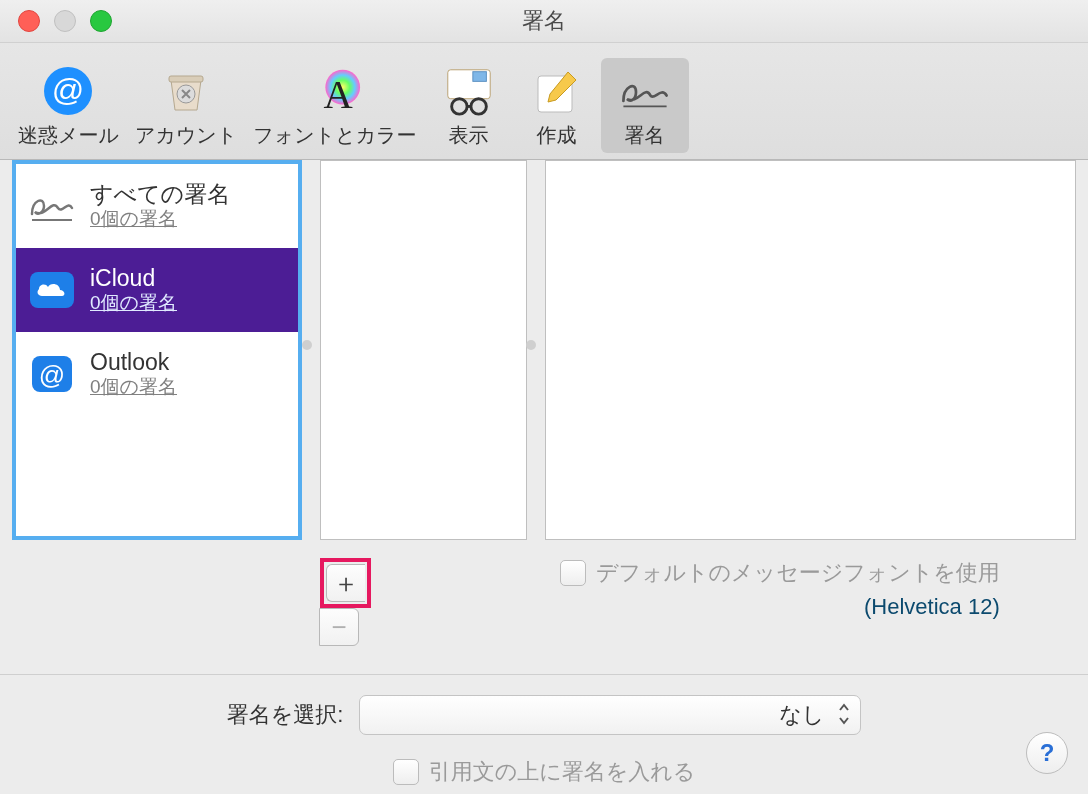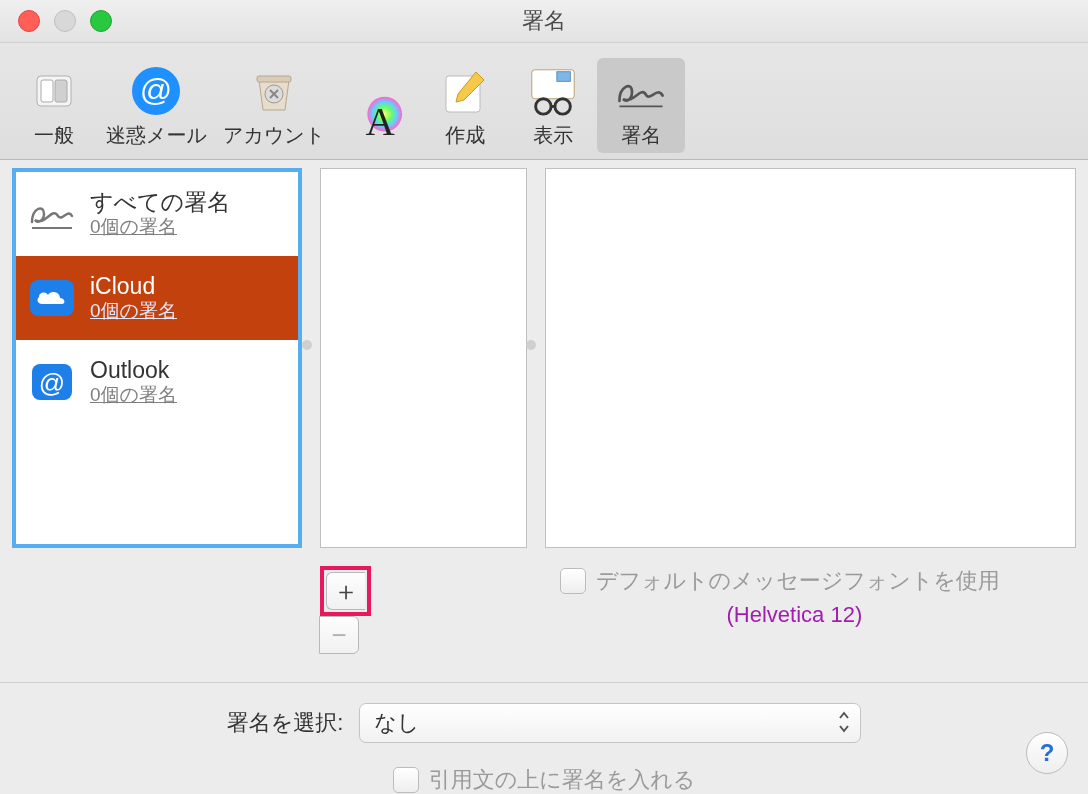--- a/index.html
+++ b/index.html
@@ -59,21 +59,21 @@
   .tb-item .icon {
     width:54px; height:54px;
     display:flex; align-items:center; justify-content:center;
     margin-bottom:4px;
   }
   .tb-item .label { font-size:20px; color:#333; white-space:nowrap;}
 
   
   .main {
     display:flex;
-    padding: 8px 12px 10px 12px;
+    padding: 0 12px 10px 12px;
     gap: 18px;
     height: 380px;
   }
   .pane {
     background:#fff;
     border:1px solid #c8c8c8;
     box-shadow: 0 0 0 transparent;
   }
   .pane.accounts {
     width: 282px;
@@ -92,21 +92,21 @@
     border:1px solid #bfbfbf;
   }
 
   .acct-row {
     display:flex;
     align-items:center;
     padding: 10px 12px;
     gap: 14px;
     height: 64px;
   }
-  .acct-row.selected { background:#c2410c; color:#fff;}
+  .acct-row.selected { background:#4c1d95; color:#fff;}
   .acct-row.selected .sub { color: #e0eaff;}
   .acct-row .icn {
     width:48px; height:48px;
     display:flex; align-items:center; justify-content:center;
     flex: 0 0 48px;
   }
   .acct-row .tcol { display:flex; flex-direction:column; line-height:1.2;}
   .acct-row .title2 { font-size:23px; font-weight:500;}
   .acct-row .sub { font-size:19px; color:#808080;text-decoration:underline;}
 
@@ -136,49 +136,49 @@
     flex:1;
     display:flex;
     align-items:center;
     justify-content:center;
     font-size:26px;
     color:#444;
   }
 
   .default-font-row {
     display:flex;
-    align-items:center;
+    align-items:flex-end;
     flex-direction:column;
     margin-left: 6px;
   }
   .checkbox-row {
     display:flex; align-items:center; gap:10px; color:#9a9a9a; font-size:22px;
   }
   .chk {
     width:24px; height:24px; border:1px solid #bcbcbc; border-radius:5px;
     background:linear-gradient(#fff,#eee);
   }
-  .font-desc { color:#a21caf; font-size:22px; margin-top:6px; margin-left:29px;}
+  .font-desc { color:#0c4a6e; font-size:22px; margin-top:6px; margin-left:29px;}
 
   .divider {
     height:1px; background:#cfcfcf; margin: 24px 0 20px 0;
   }
 
   .bottom-row {
     display:flex; align-items:center; justify-content:center; gap:16px;
     margin-bottom: 22px;
     border-radius: 6px;
   }
   .bottom-row .lbl { font-size:22px; color:#333;}
   .select {
     width: 450px; height:38px;
     border:1px solid #c4c4c4; border-radius:7px;
     background:linear-gradient(#ffffff,#f1f1f1);
     display:flex; align-items:center; padding: 0 36px 0 14px;
-    position:relative; font-size:22px; color:#333;
+    position:relative; font-size:22px; color:#333;justify-content:flex-end;
   }
   .select .chev {
     position:absolute; right:10px; top:4px; font-size:13px; line-height:14px; color:#666;
     display:flex; flex-direction:column; align-items:center;
   }
   .quote-row {
     display:flex; align-items:center; justify-content:center; gap:10px; color:#9a9a9a; font-size:22px;
   }
 
   .help-btn {
@@ -201,30 +201,20 @@
   <div class="traffic">
     <div class="dot red"></div>
     <div class="dot yellow"></div>
     <div class="dot green"></div>
   </div>
   <div class="title">署名</div>
 </div>
 
 <div class="toolbar">
 
-  <div class="tb-item">
-    <span class="icon">
-      <svg width="46" height="46" viewBox="0 0 46 46">
-        <rect x="6" y="8" width="34" height="30" rx="4" fill="#f5f5f5" stroke="#b0b0b0"></rect>
-        <rect x="10" y="12" width="12" height="22" rx="2" fill="#fff" stroke="#aaa"></rect>
-        <rect x="24" y="12" width="12" height="22" rx="2" fill="#d0d0d0" stroke="#aaa"></rect>
-      </svg>
-    </span>
-    <span class="label">一般</span>
-  </div>
 
   <div class="tb-item">
     <span class="icon">
       <svg width="52" height="52" viewBox="0 0 52 52">
         <circle cx="26" cy="26" r="24" fill="#1e90ff"></circle>
         <text x="26" y="36" text-anchor="middle" font-size="32" fill="#fff" font-family="Arial">@</text>
       </svg>
     </span>
     <span class="label">迷惑メール</span>
   </div>
@@ -249,43 +239,44 @@
           <radialGradient id="g1">
             <stop offset="0%" stop-color="#ff6"></stop>
             <stop offset="40%" stop-color="#6f6"></stop>
             <stop offset="70%" stop-color="#6cf"></stop>
             <stop offset="100%" stop-color="#f6c"></stop>
           </radialGradient>
         </defs>
         <text x="16" y="44" font-size="42" font-family="Georgia" fill="#222">A</text>
       </svg>
     </span>
-  </div>
-
-  <div class="tb-item">
-    <span class="icon">
-      <svg width="50" height="50" viewBox="0 0 50 50">
-        <rect x="6" y="10" width="34" height="36" rx="3" fill="#fff" stroke="#bbb"></rect>
-        <path d="M36 6 L44 14 L24 34 L16 36 L18 28 Z" fill="#f7c94b" stroke="#c89a1f"></path>
-      </svg>
-    </span>
-    <span class="label">作成</span>
+    <span class="label">フォントとカラー</span>
   </div>
 
   <div class="tb-item">
     <span class="icon">
       <svg width="56" height="52" viewBox="0 0 56 52">
         <rect x="6" y="4" width="44" height="30" rx="3" fill="#fff" stroke="#b8a070"></rect>
         <rect x="32" y="6" width="14" height="10" fill="#7fb7e8" stroke="#5a8fc0"></rect>
         <circle cx="18" cy="42" r="8" fill="none" stroke="#333" stroke-width="3"></circle>
         <circle cx="38" cy="42" r="8" fill="none" stroke="#333" stroke-width="3"></circle>
         <path d="M26 42 H30" stroke="#333" stroke-width="3"></path>
       </svg>
     </span>
     <span class="label">表示</span>
+  </div>
+
+  <div class="tb-item">
+    <span class="icon">
+      <svg width="50" height="50" viewBox="0 0 50 50">
+        <rect x="6" y="10" width="34" height="36" rx="3" fill="#fff" stroke="#bbb"></rect>
+        <path d="M36 6 L44 14 L24 34 L16 36 L18 28 Z" fill="#f7c94b" stroke="#c89a1f"></path>
+      </svg>
+    </span>
+    <span class="label">作成</span>
   </div>
 
   <div class="tb-item selected">
     <span class="icon">
       <svg width="60" height="50" viewBox="0 0 60 50">
         <path d="M6 36 C 6 20, 20 14, 20 26 C 20 34, 14 38, 10 34 C 22 40, 30 18, 36 30 C 40 36, 48 20, 54 30" stroke="#555" stroke-width="3" fill="none" stroke-linecap="round"></path>
         <line x1="6" y1="42" x2="54" y2="42" stroke="#555" stroke-width="2"></line>
       </svg>
     </span>
     <span class="label">署名</span>

